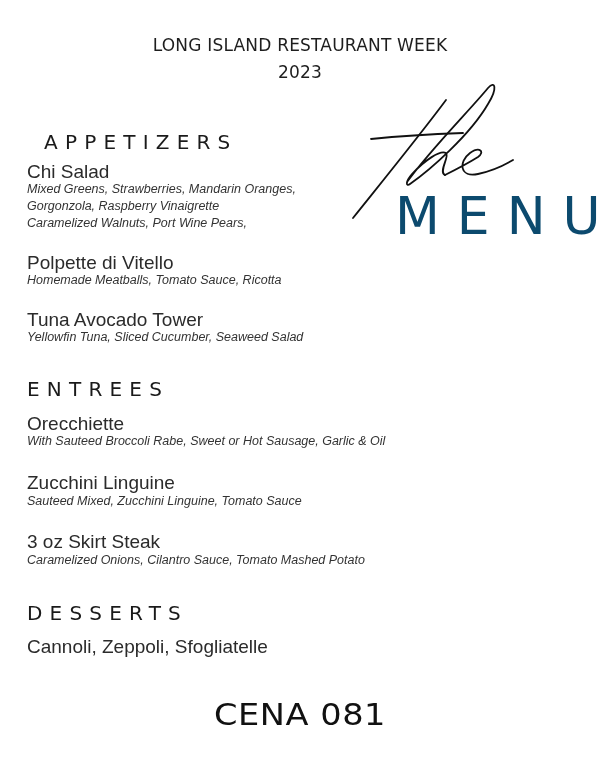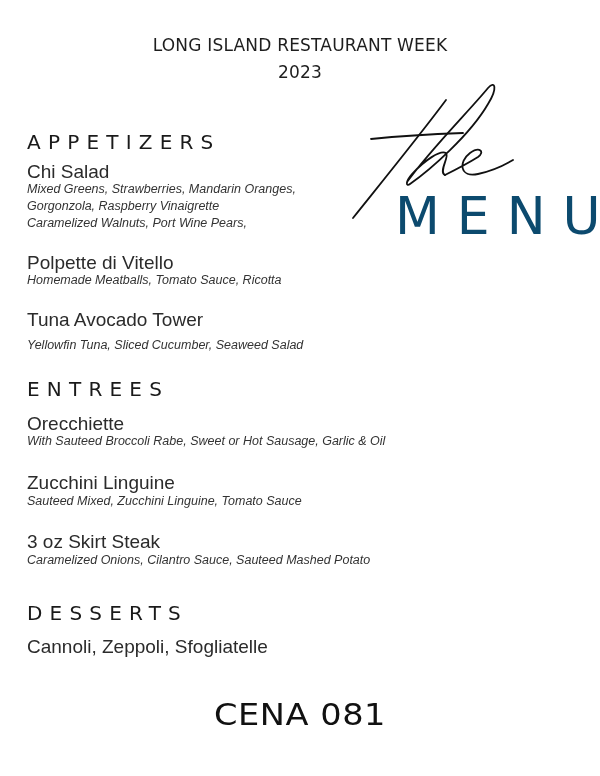--- a/index.html
+++ b/index.html
@@ -57,53 +57,53 @@
 
     <path d="M371 139 C 400 136, 435 134, 463 133"></path>
 
     <path d="M407 182 C 430 150, 470 110, 488 88 C 495 80, 498 88, 488 104 C 470 135, 430 170, 410 184 C 406 187, 405 182, 412 174 C 425 160, 440 150, 446 153 C 450 156, 438 172, 445 175"></path>
 
     <path d="M445 175 C 455 170, 470 162, 478 157 C 485 152, 480 146, 470 153 C 458 162, 460 178, 478 174 C 492 171, 503 166, 513 160"></path>
   </g>
 </svg>
 <div class="menu-word">MENU</div>
 
-<div class="section-heading" style="top:132px;">APPETIZERS</div>
+<div class="section-heading" style="top:132px;margin-left:17px;">APPETIZERS</div>
 
 <div class="item-name" style="top:162px;">Chi Salad</div>
 <div class="item-desc" style="top:181px;">
   <div>Mixed Greens, Strawberries, Mandarin Oranges,</div>
   <div>Gorgonzola, Raspberry Vinaigrette</div>
   <div>Caramelized Walnuts, Port Wine Pears,</div>
 </div>
 
 <div class="item-name" style="top:253px;">Polpette di Vitello</div>
 <div class="item-desc" style="top:272px;">
   <div>Homemade Meatballs, Tomato Sauce, Ricotta</div>
 </div>
 
 <div class="item-name" style="top:310px;">Tuna Avocado Tower</div>
-<div class="item-desc" style="top:337px;">
+<div class="item-desc" style="top:329px;">
   <div>Yellowfin Tuna, Sliced Cucumber, Seaweed Salad</div>
 </div>
 
 <div class="section-heading" style="top:379px;">ENTREES</div>
 
 <div class="item-name" style="top:414px;">Orecchiette</div>
 <div class="item-desc" style="top:433px;">
   <div>With Sauteed Broccoli Rabe, Sweet or Hot Sausage, Garlic &amp; Oil</div>
 </div>
 
 <div class="item-name" style="top:473px;">Zucchini Linguine</div>
 <div class="item-desc" style="top:493px;">
   <div>Sauteed Mixed, Zucchini Linguine, Tomato Sauce</div>
 </div>
 
 <div class="item-name" style="top:532px;">3 oz Skirt Steak</div>
 <div class="item-desc" style="top:552px;">
-  <div>Caramelized Onions, Cilantro Sauce, Sauteed Mashed Potato</div>
+  <div>Caramelized Onions, Cilantro Sauce, Tomato Mashed Potato</div>
 </div>
 
 <div class="section-heading" style="top:603px;">DESSERTS</div>
 
 <div class="item-name" style="top:637px;">Cannoli, Zeppoli, Sfogliatelle</div>
 
 <div class="footer-brand">CENA 081</div>
 
 </body></html>

